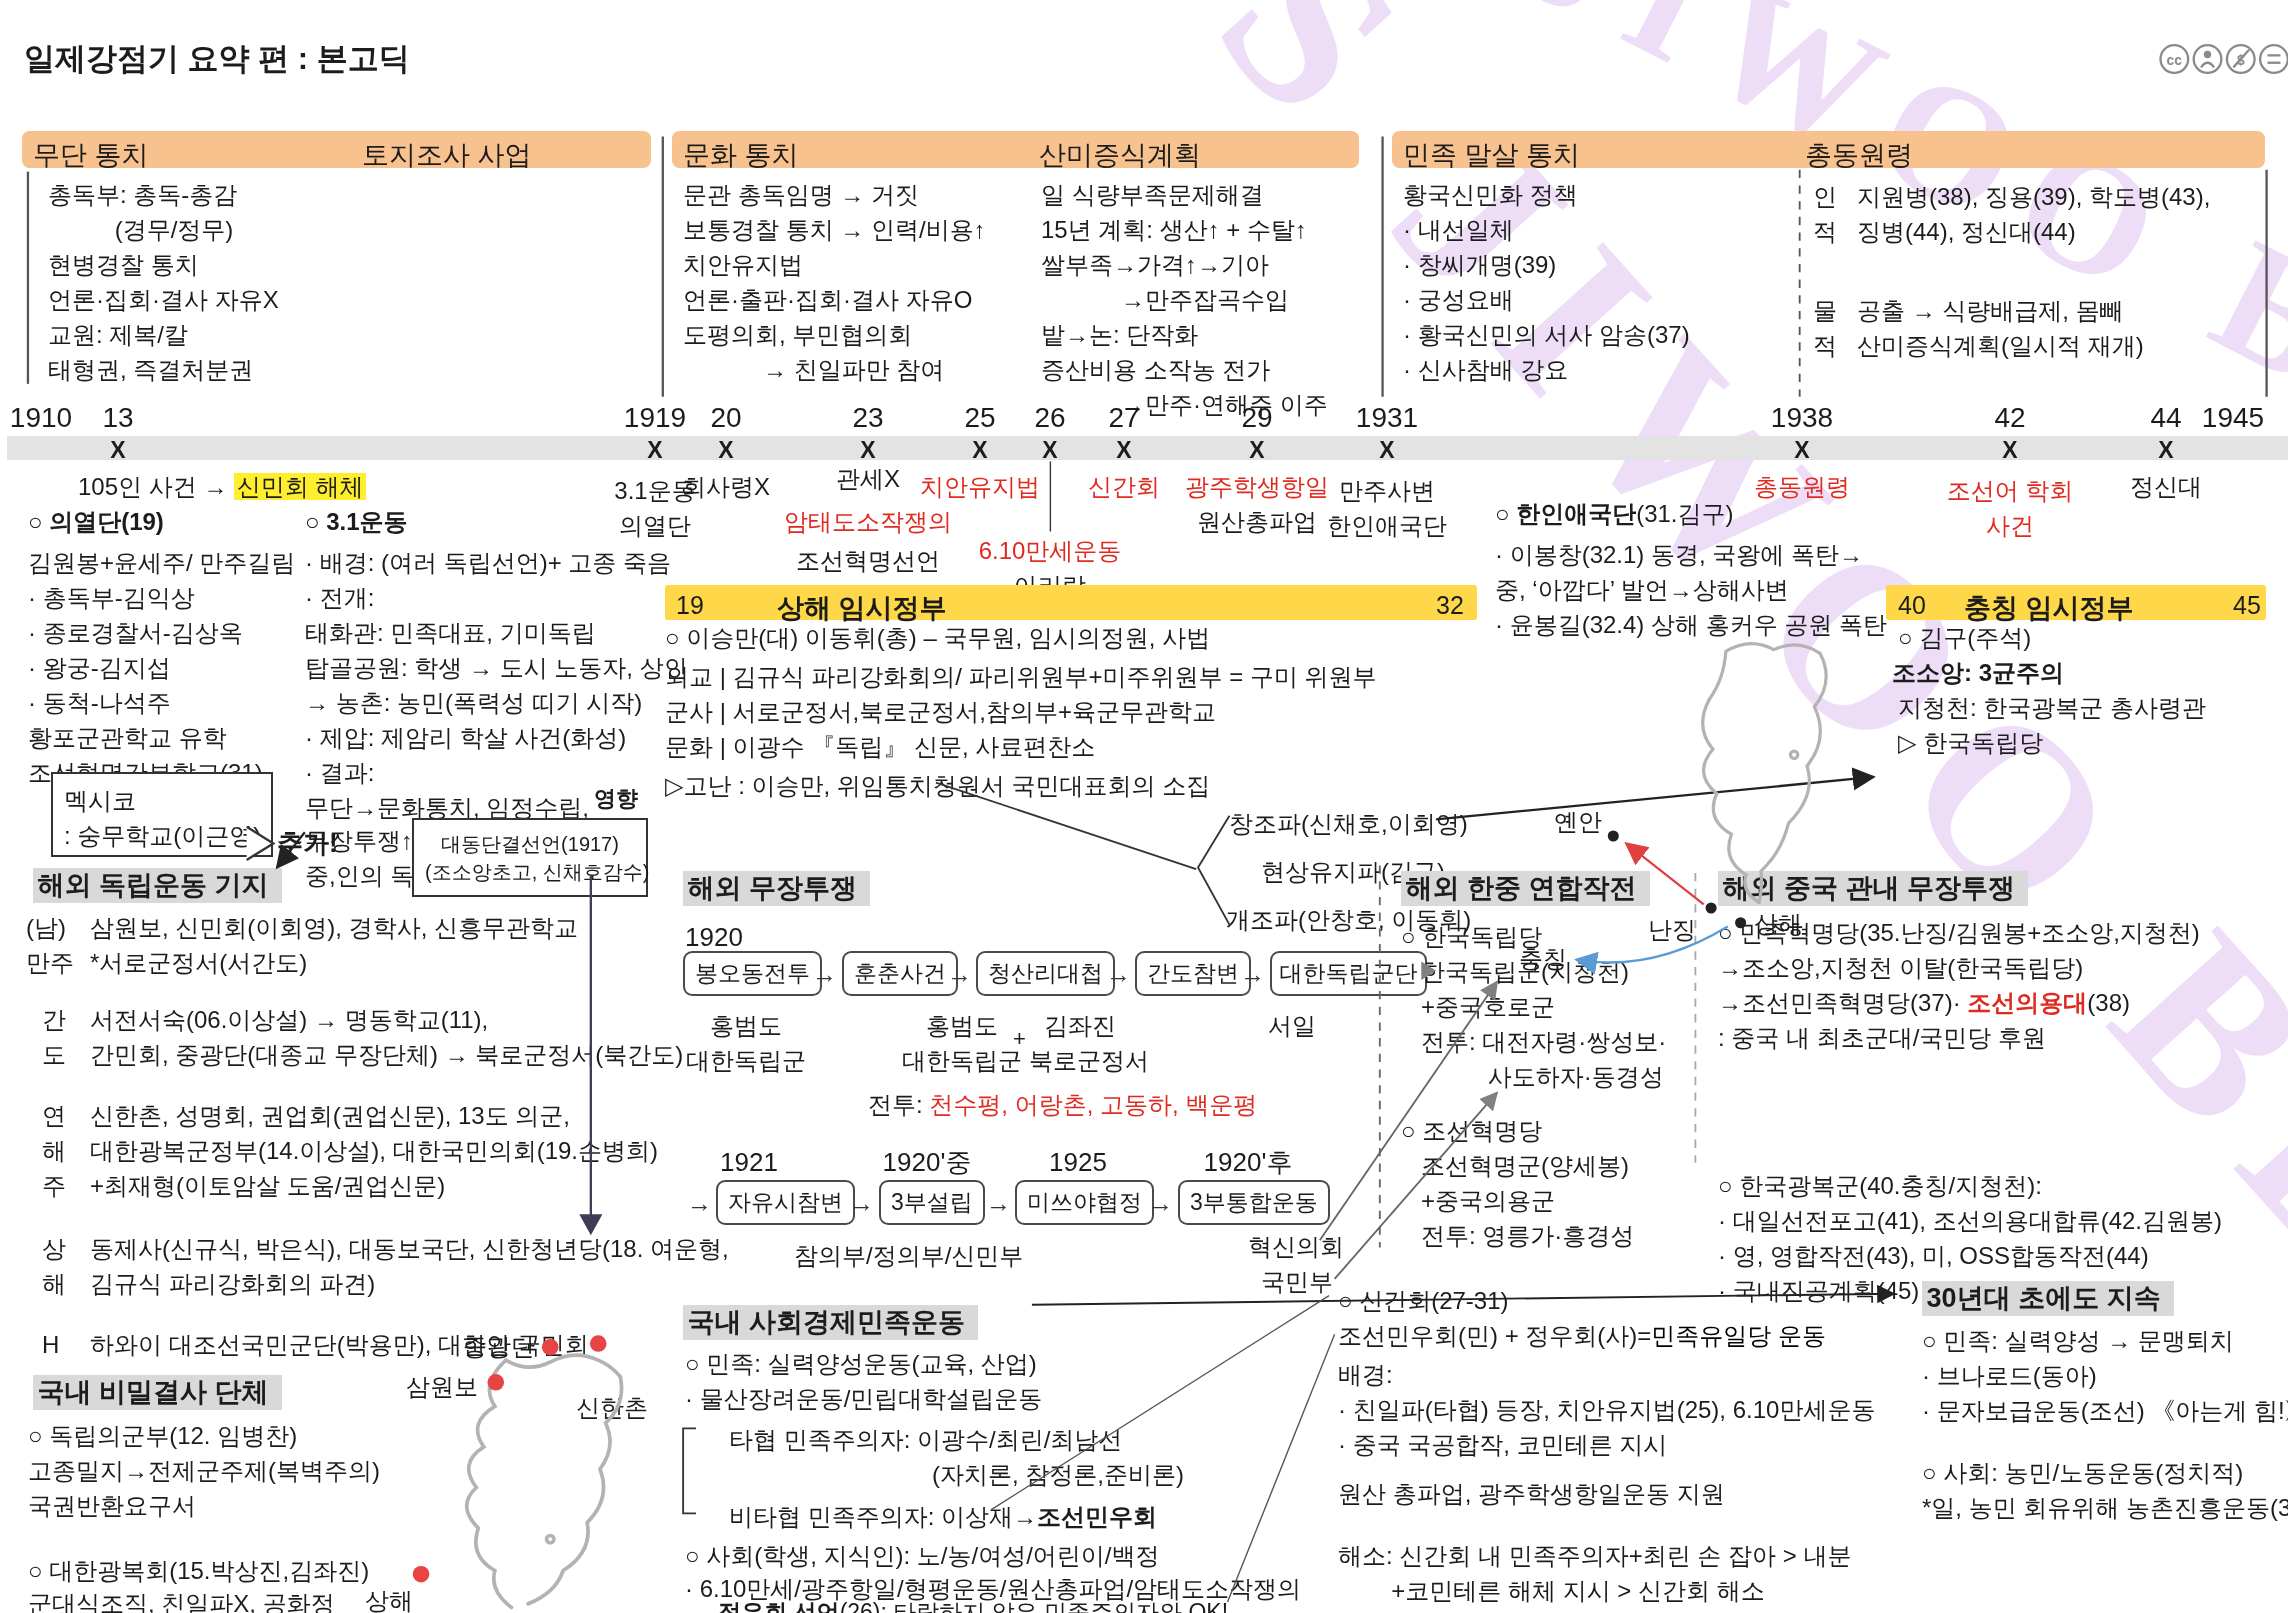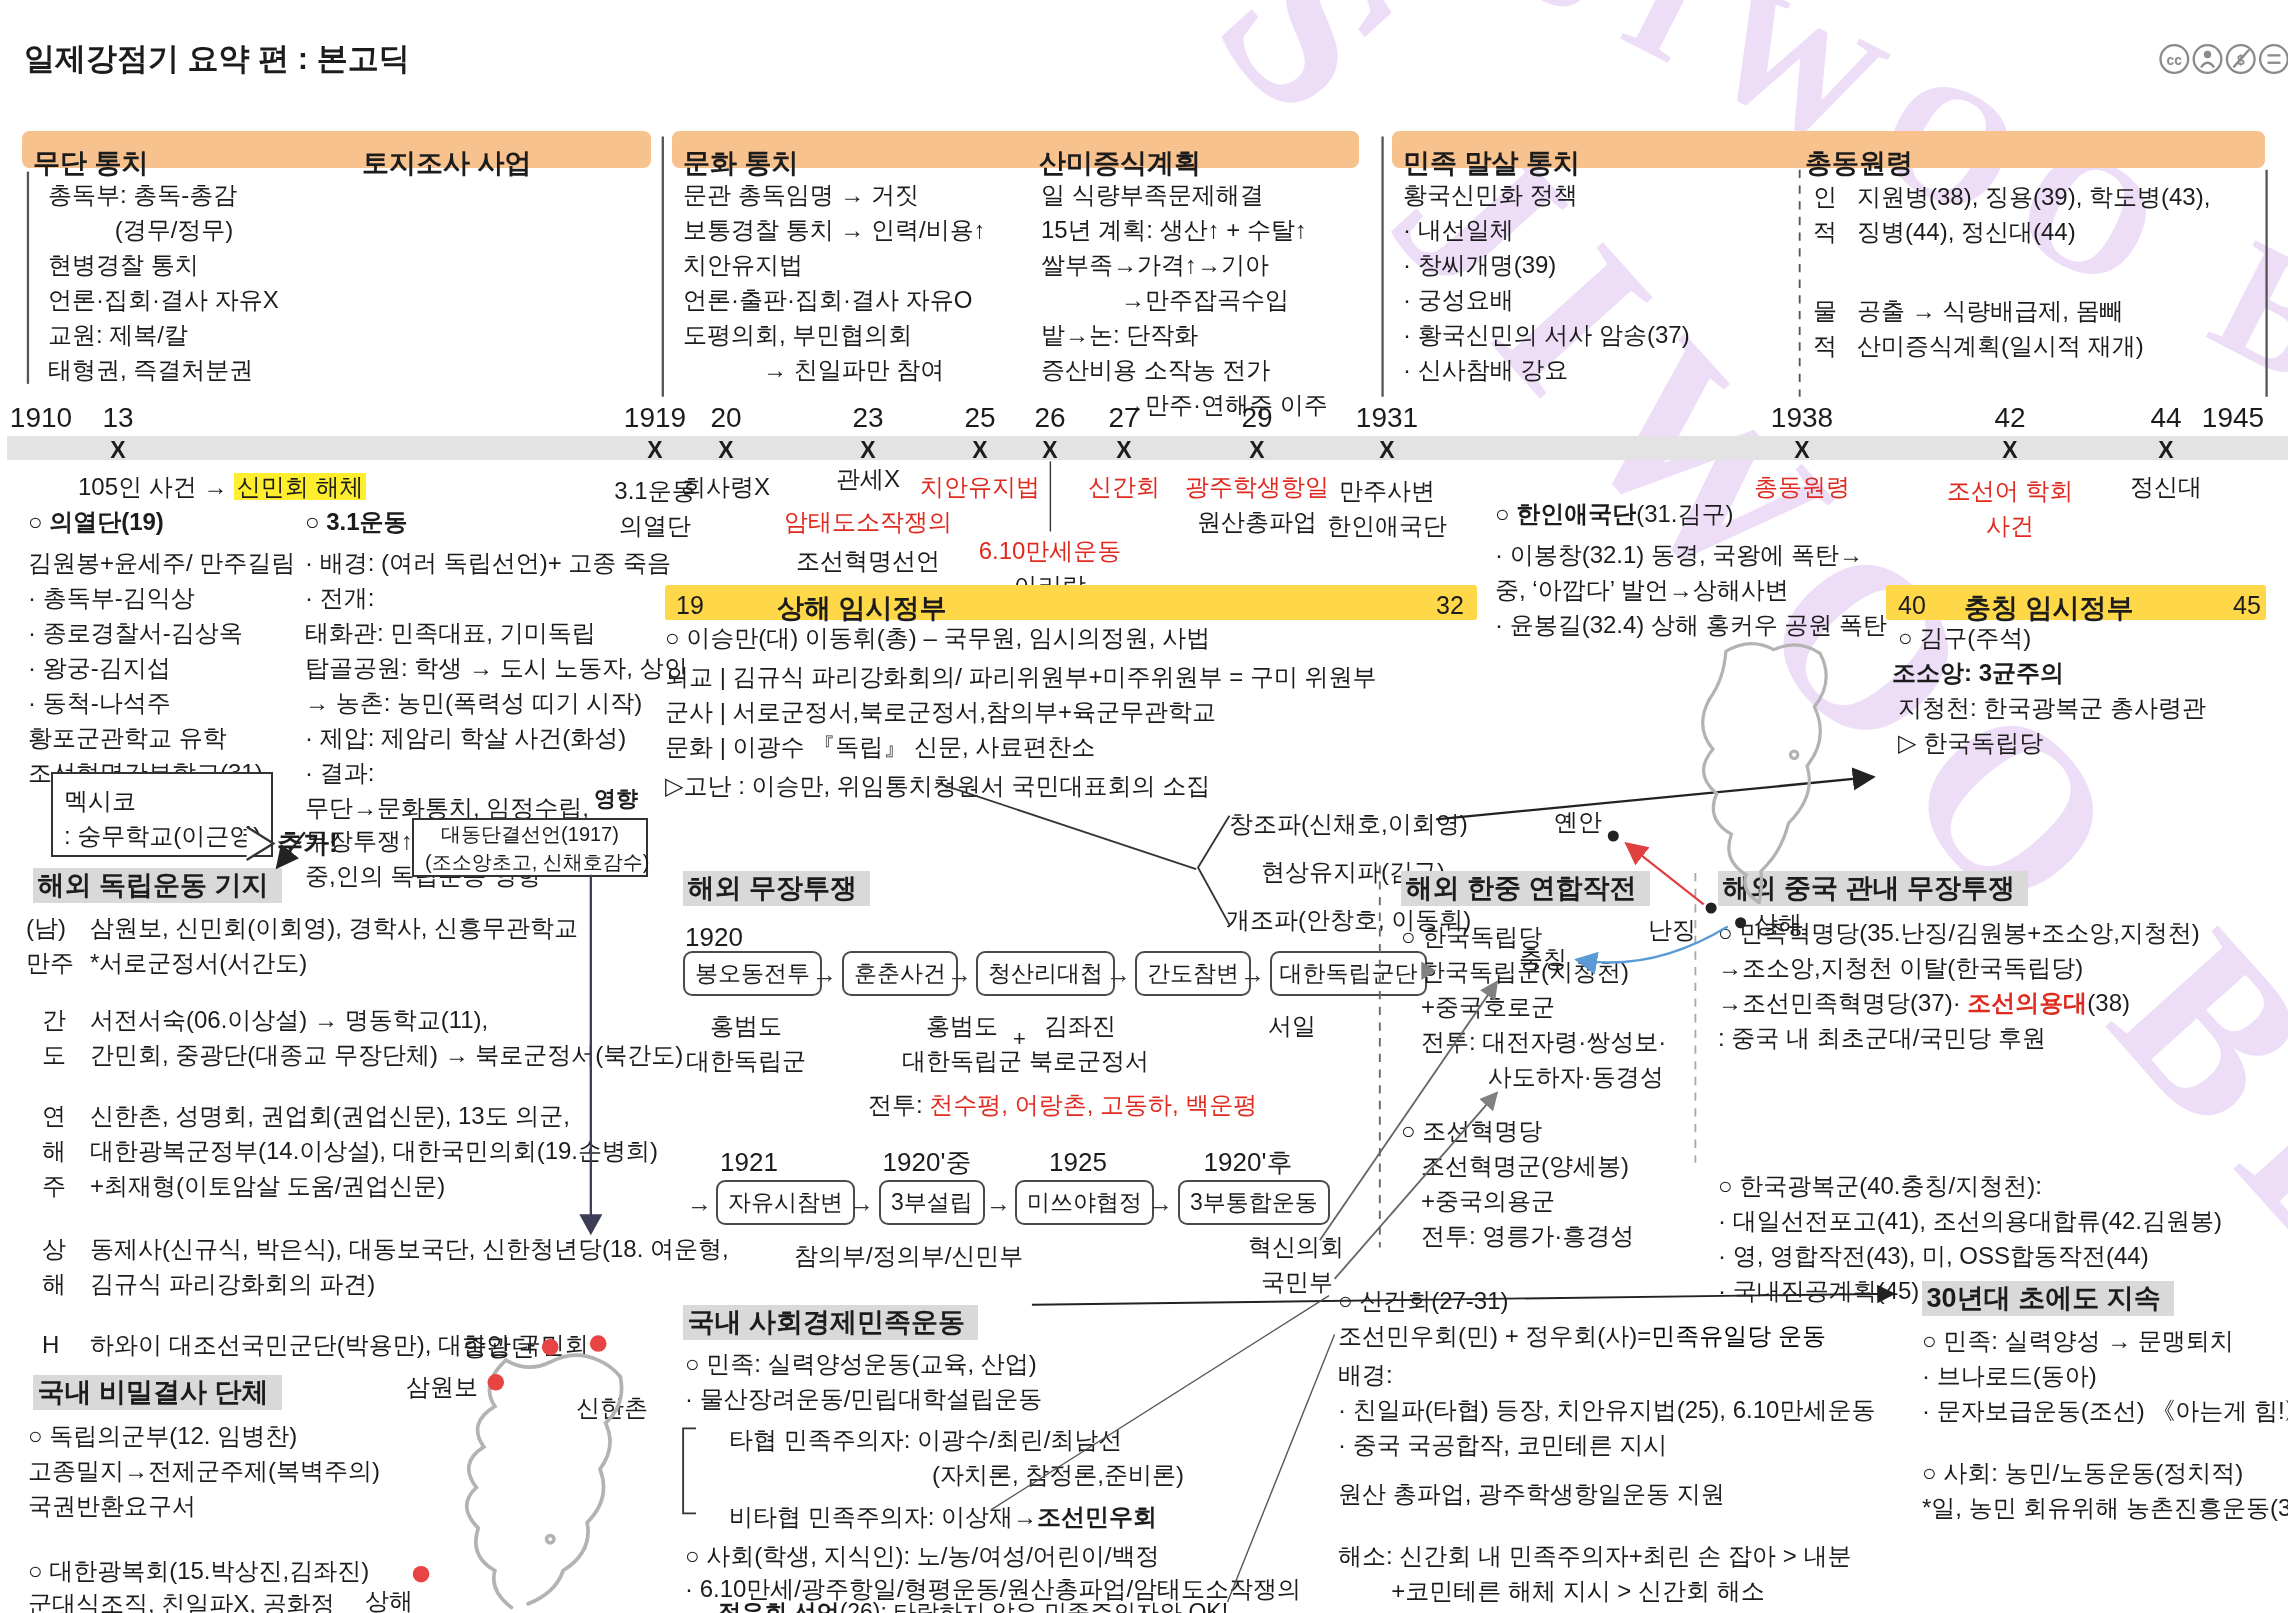--- a/index.html
+++ b/index.html
@@ -8,21 +8,21 @@
   .t{position:absolute;font-size:24px;line-height:1.15;white-space:nowrap}
   .pre{position:absolute;font-size:24px;line-height:35px;white-space:pre}
   .b{font-weight:bold}
   .red{color:#e02a20}
   .dred{color:#000000}
   .hl{background:#ffee2e;padding:0 2.8px}
   .cx{transform:translateX(-50%);text-align:center}
   .sec{position:absolute;font-size:27px;font-weight:bold;background:#d9d9d9;
        padding:2.8px 13px 2.8px 4.6px;white-space:nowrap;line-height:1.1}
   .obar{position:absolute;background:#f8c28e;height:37px;border-radius:7.4px}
-  .obarlbl{position:absolute;font-size:27px;font-weight:bold;top:145px;white-space:nowrap}
+  .obarlbl{position:absolute;font-size:27px;font-weight:normal;top:137px;white-space:nowrap}
   .ybar{position:absolute;background:#ffd84a;height:35px;border-radius:2.8px}
   .ynum{position:absolute;font-size:25px;top:591px}
   .ytitle{position:absolute;font-size:27px;font-weight:bold;top:590px;white-space:nowrap}
   .band{position:absolute;left:7.4px;top:436px;width:2281px;height:24px;background:#e3e3e3}
   .yr{position:absolute;top:402px;font-size:28px;transform:translateX(-50%)}
   .xm{position:absolute;top:437px;font-size:23px;font-weight:bold;transform:translateX(-50%)}
   .fb{position:absolute;border:2.3px solid #4a4a4a;border-radius:9.2px;height:41px;line-height:41px;
       padding:0 10px;font-size:23px;background:#fff;white-space:nowrap}
   .fa{position:absolute;font-size:25px;color:#333}
   .boxed{position:absolute;border:2.3px solid #333;background:#fff}
@@ -151,21 +151,21 @@
 · 제압: 제암리 학살 사건(화성)
 · 결과:
 무단→문화통치, 임정수립,</div>
   <div class="t" style="left:305px;top:827px"><span>무장투쟁↑. </span><span class="hl">사회주의 수용</span></div>
   <div class="t" style="left:305px;top:862px">중,인의 독립운동 영향</div>
 
   <div class="boxed pre" style="left:51px;top:772px;width:196px;height:63px;padding:9.2px 11px">멕시코
 : 숭무학교(이근영)</div>
   <div class="t b" style="left:277px;top:829px;font-size:26px">추가!</div>
   <div class="t b" style="left:594px;top:786px;font-size:22px">영향</div>
-  <div class="boxed pre" style="left:412px;top:818px;width:210px;height:55px;padding:0 11px;font-size:20px;line-height:28px;text-align:center">대동단결선언(1917)
+  <div class="boxed pre" style="left:412px;top:818px;width:210px;height:55px;padding:10px 11px;font-size:20px;line-height:28px;text-align:center">대동단결선언(1917)
 (조소앙초고, 신채호감수)</div>
 
   <div class="ybar" style="left:665px;top:585px;width:812px"></div>
   <span class="ynum" style="left:676px">19</span>
   <span class="ynum" style="left:1436px">32</span>
   <span class="ytitle" style="left:777px">상해 임시정부</span>
   <div class="t" style="left:665px;top:624px">○ 이승만(대) 이동휘(총) – 국무원, 임시의정원, 사법</div>
   <div class="pre" style="left:665px;top:659px">외교 | 김규식 파리강화회의/ 파리위원부+미주위원부 = 구미 위원부
 군사 | 서로군정서,북로군정서,참의부+육군무관학교
 문화 | 이광수 『독립』 신문, 사료편찬소</div>

